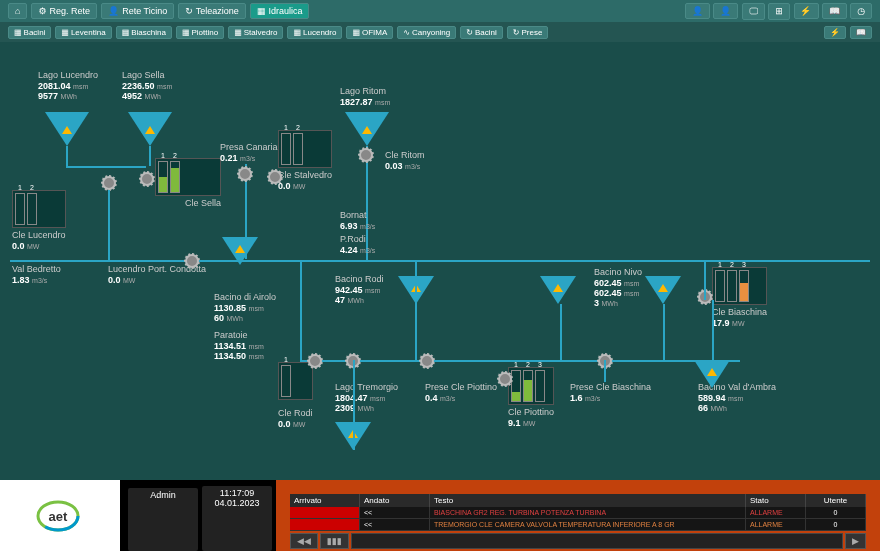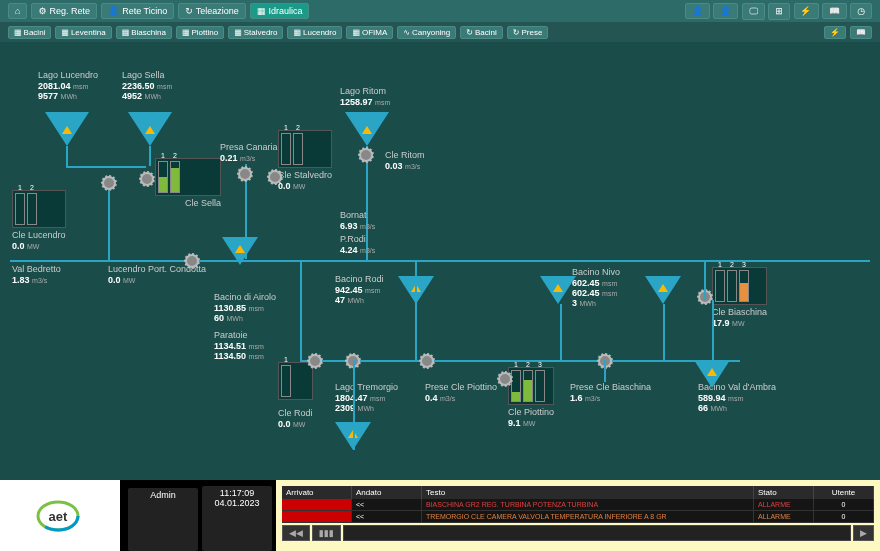--- a/index.html
+++ b/index.html
@@ -25,21 +25,21 @@
 .bar{width:10px;border:1px solid #888;height:32px;position:relative;display:flex;align-items:flex-end}
 .bar .fill{width:100%;background:#7fba3c}
 .bar .lbl{position:absolute;top:-10px;left:0;right:0;text-align:center;font-size:7px;color:#fff;background:rgba(0,0,0,0)}
 .bar.orange .fill{background:#e89040}
 .pipe-h{position:absolute;height:2px;background:#2ba5c5}
 .pipe-v{position:absolute;width:2px;background:#2ba5c5}
 .footer{position:absolute;bottom:0;left:0;right:0;height:71px;background:#000;display:flex}
 .footer-left{width:120px;background:#fff;display:flex;flex-direction:column;align-items:center;justify-content:center;gap:2px}
 .logo-box{display:flex;align-items:center;width:60px;height:40px}
 .admin-box{background:#222;color:#fff;padding:2px 8px;font-size:9px;text-align:center;border-radius:2px;margin-left:130px;margin-top:8px;width:70px}
-.alarm-panel{flex:1;background:#fef9c3;padding:6px}
+.alarm-panel{flex:1;background:#c2410c;padding:14px}
 .alarm-hdr{display:flex;color:#fff;font-size:8px;background:#2a2a2a}
 .alarm-hdr div{padding:2px 4px;border-right:1px solid #444}
 .alarm-row{display:flex;background:#151515;font-size:7px;border-bottom:1px solid #333}
 .alarm-row div{padding:2px 4px;border-right:1px solid #333}
 .red-cell{background:#c00}
 .alarm-row .txt-red{color:#e04040}
 .alarm-row .txt-or{color:#e08040}
 .alarm-ctrl{display:flex;gap:2px;margin-top:2px}
 .alarm-ctrl div{background:#333;color:#aaa;padding:2px 6px;font-size:9px;cursor:pointer;border:1px solid #555}
 .col-arr{width:70px}.col-and{width:70px}.col-tes{flex:1}.col-sta{width:60px}.col-ute{width:60px;text-align:center}
@@ -207,21 +207,21 @@
           <div class="lbl">2</div>
         </div>
       </div>
     <div class="node-title" style="margin-top:2px">Cle Stalvedro</div>
     <div class="node-val"><span>0.0</span> <span class="unit">MW</span></div>
   </div>
   <div class="gear" style="left:268px;top:128px"></div>
 
   <div class="node" style="left:340px;top:44px">
     <div class="node-title">Lago Ritom</div>
-    <div class="node-val"><span>1258.97</span> <span class="unit">msm</span></div>
+    <div class="node-val"><span>1827.87</span> <span class="unit">msm</span></div>
   </div>
   <div class="valve big" style="position:absolute;left:345px;top:70px"></div>
   <div class="pipe-v" style="left:366px;top:104px;height:115px"></div>
   <div class="gear" style="left:359px;top:106px"></div>
 
   <div class="node" style="left:385px;top:108px">
     <div class="node-title">Cle Ritom</div>
     <div class="node-val"><span>0.03</span> <span class="unit">m3/s</span></div>
   </div>
 
@@ -246,21 +246,21 @@
   </div>
 
   <div class="node" style="left:335px;top:232px">
     <div class="node-title">Bacino Rodi</div>
     <div class="node-val"><span>942.45</span> <span class="unit">msm</span></div>
     <div class="node-val"><span>47</span> <span class="unit">MWh</span></div>
   </div>
   <div class="valve" style="position:absolute;left:398px;top:234px"></div>
   <div class="pipe-v" style="left:415px;top:218px;height:100px"></div>
 
-  <div class="node" style="left:572px;top:225px">
+  <div class="node" style="left:594px;top:225px">
     <div class="node-title">Bacino Nivo</div>
     <div class="node-val"><span>602.45</span> <span class="unit">msm</span></div>
     <div class="node-val"><span>602.45</span> <span class="unit">msm</span></div>
     <div class="node-val"><span>3</span> <span class="unit">MWh</span></div>
   </div>
   <div class="valve" style="position:absolute;left:540px;top:234px"></div>
   <div class="valve" style="position:absolute;left:645px;top:234px"></div>
 
   <div class="node" style="left:712px;top:225px">
     <div class="bars">

